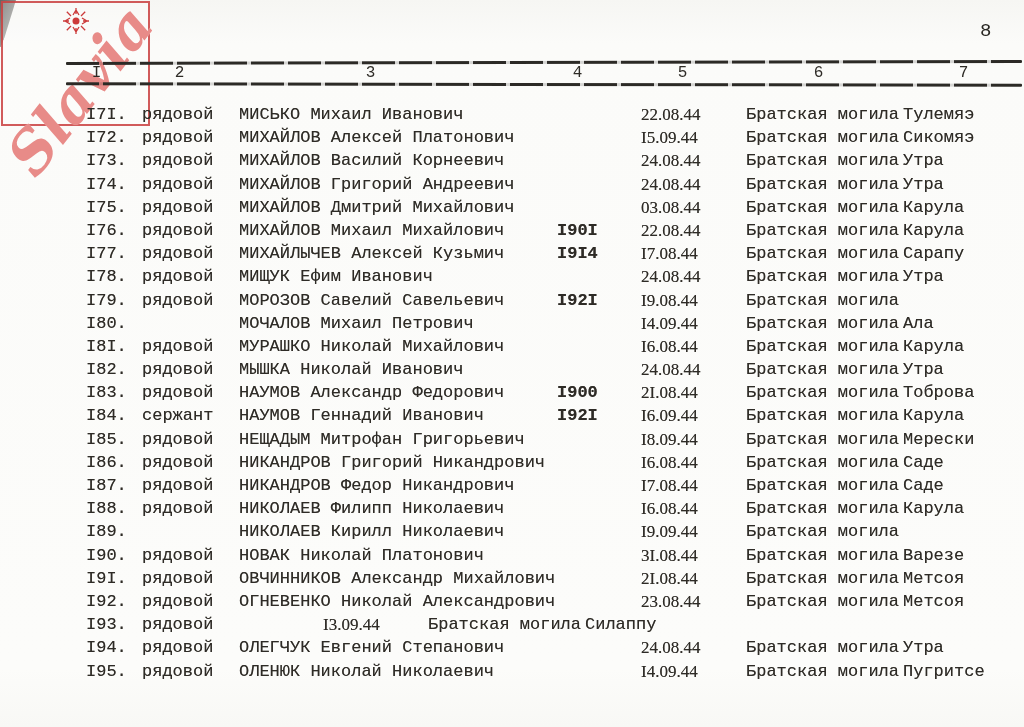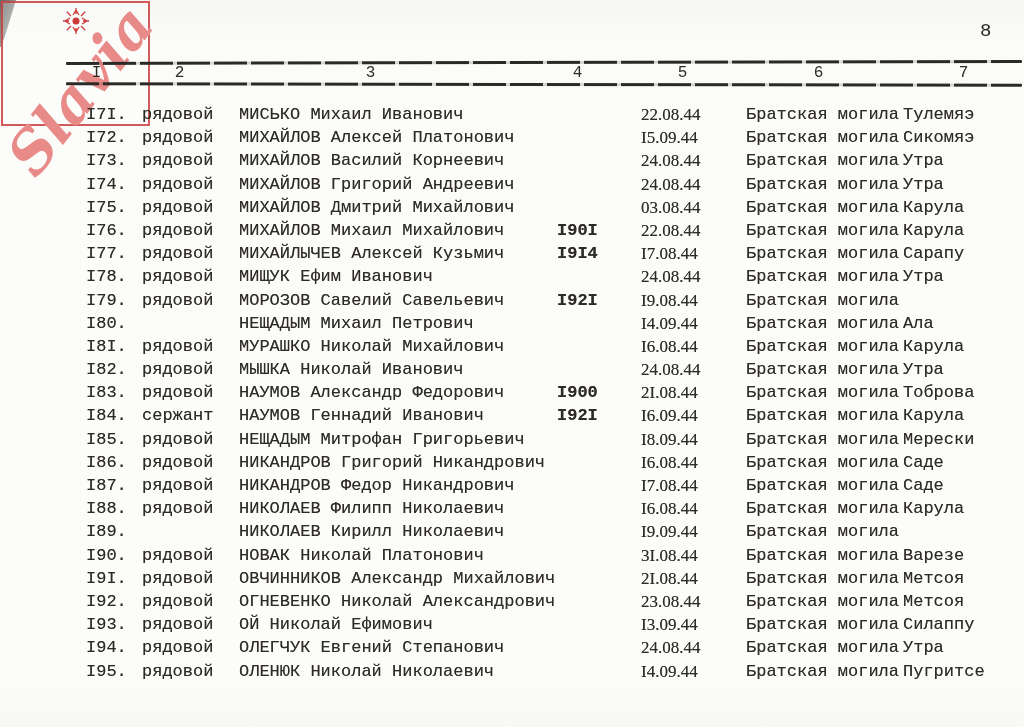--- a/index.html
+++ b/index.html
@@ -187,21 +187,21 @@
     <span class="c name">МОРОЗОВ Савелий Савельевич</span>
     <span class="c birth">I92I</span>
     <span class="c death">I9.08.44</span>
     <span class="c grave">Братская могила</span>
     <span class="c place"></span>
   </div>
 
   <div class="row">
     <span class="c num">I80.</span>
     <span class="c rank"></span>
-    <span class="c name">НЕЩАДЫМ Михаил Петрович</span>
+    <span class="c name">МОЧАЛОВ Михаил Петрович</span>
     <span class="c birth"></span>
     <span class="c death">I4.09.44</span>
     <span class="c grave">Братская могила</span>
     <span class="c place">Ала</span>
   </div>
 
   <div class="row">
     <span class="c num">I8I.</span>
     <span class="c rank">рядовой</span>
     <span class="c name">МУРАШКО Николай Михайлович</span>
@@ -317,21 +317,20 @@
     <span class="c name">ОГНЕВЕНКО Николай Александрович</span>
     <span class="c birth"></span>
     <span class="c death">23.08.44</span>
     <span class="c grave">Братская могила</span>
     <span class="c place">Метсоя</span>
   </div>
 
   <div class="row">
     <span class="c num">I93.</span>
     <span class="c rank">рядовой</span>
-    <span class="c name">ОЙ Николай Ефимович</span>
     <span class="c birth"></span>
     <span class="c death">I3.09.44</span>
     <span class="c grave">Братская могила</span>
     <span class="c place">Силаппу</span>
   </div>
 
   <div class="row">
     <span class="c num">I94.</span>
     <span class="c rank">рядовой</span>
     <span class="c name">ОЛЕГЧУК Евгений Степанович</span>

